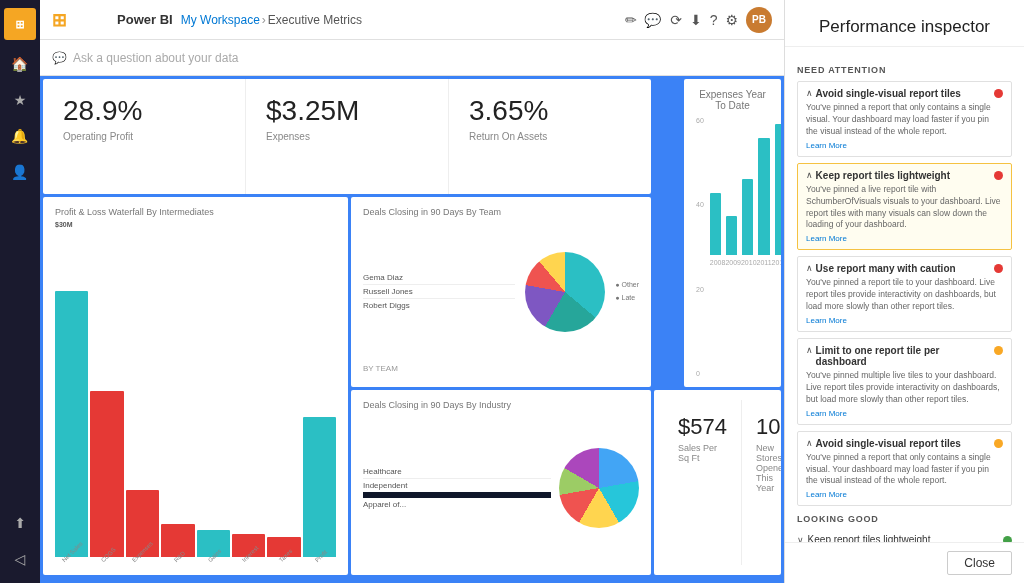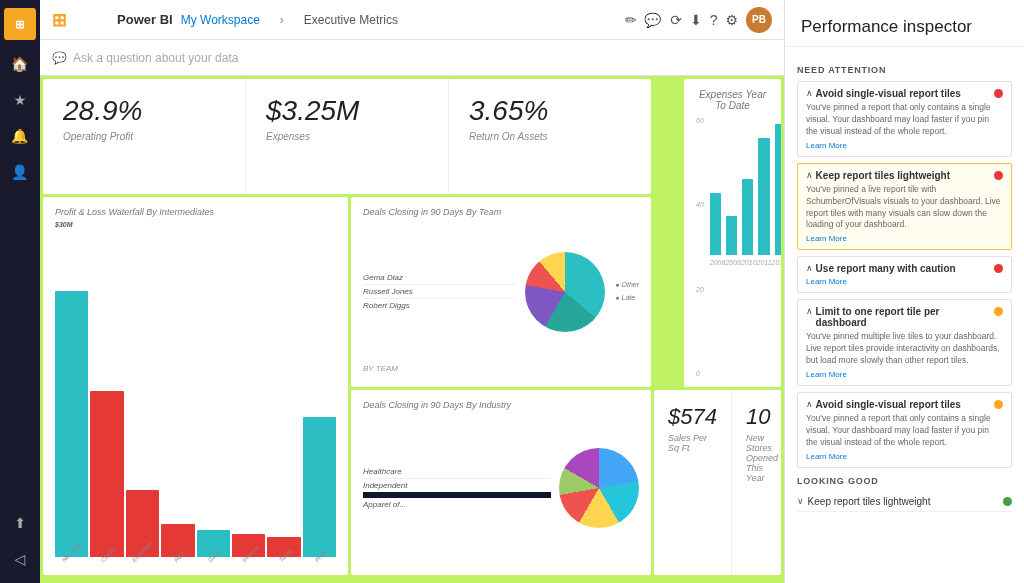--- a/index.html
+++ b/index.html
@@ -60,21 +60,21 @@
       display: flex;
       align-items: center;
       gap: 6px;
       font-size: 13px;
       font-weight: 600;
       color: #333;
     }
     .topbar-breadcrumb {
       display: flex;
       align-items: center;
-      gap: 20px;
+      gap: 2px;
       font-size: 12px;
       color: #555;
     }
     .topbar-spacer { flex: 1; }
     .topbar-actions { display: flex; align-items: center; gap: 8px; }
     .topbar-icon { font-size: 14px; color: #555; cursor: pointer; }
     .topbar-avatar {
       width: 26px; height: 26px;
       border-radius: 50%;
       background: #c97b30;
@@ -128,20 +128,21 @@
       border-left: 1px solid #ddd;
       display: flex;
       flex-direction: column;
       height: 583px;
       flex-shrink: 0;
       overflow: hidden;
     }
     .inspector-header {
       padding: 16px 16px 8px;
       border-bottom: 1px solid #eee;
+      text-align: center;
     }
     .inspector-title {
       font-size: 17px;
       font-weight: 300;
       color: #222;
       line-height: 1.3;
     }
     .inspector-body {
       flex: 1;
       overflow-y: auto;
@@ -232,22 +233,21 @@
 
     
     .dash-grid {
       flex: 1;
       display: grid;
       grid-template-columns: 305px 300px 1fr;
       grid-template-rows: 115px 190px 185px;
       gap: 3px;
       padding: 3px;
       overflow: hidden;
-      background: #bef264;
-      font-style: italic;
+      background: #3b82f6;
     }
   </style>
 </head>
 <body>
 
 <div class="sidebar">
   <div class="sidebar-icon brand">⊞</div>
   <div class="sidebar-icon active">🏠</div>
   <div class="sidebar-icon">★</div>
   <div class="sidebar-icon">🔔</div>
@@ -400,21 +400,21 @@
       <div style="display:flex; gap:8px; flex:1; align-items:center;">
         <div style="flex:1; font-size:8px; color:#555;">
           <div style="padding:2px 0; border-bottom:1px solid #eee;">Healthcare</div>
           <div style="padding:2px 0; border-bottom:6px solid #0f172a;">Independent</div>
           <div style="padding:2px 0;">Apparel of...</div>
         </div>
         <div style="width:80px; height:80px; border-radius:50%; background: conic-gradient(#42a5f5 0deg 80deg, #26c6da 80deg 150deg, #ffd54f 150deg 210deg, #ef5350 210deg 260deg, #9ccc65 260deg 300deg, #ab47bc 300deg 360deg); flex-shrink:0;"></div>
       </div>
     </div>
 
-    <div class="tile" style="grid-column:3; grid-row:3; display:flex; flex-direction:row; padding:0; overflow:hidden;">
+    <div class="tile" style="grid-column:3; grid-row:3; display:flex; flex-direction:row; padding:10px; overflow:hidden;">
       <div class="sales-kpi-item" style="flex:1; padding:14px; border-right:1px solid #eee;">
         <div class="sales-kpi-value" style="font-size:22px; font-weight:300; color:#222;">$574</div>
         <div class="sales-kpi-label" style="font-size:9px; color:#888; margin-top:3px;">Sales Per Sq Ft</div>
       </div>
       <div class="sales-kpi-item" style="flex:1; padding:14px;">
         <div class="sales-kpi-value" style="font-size:22px; font-weight:300; color:#222;">10</div>
         <div class="sales-kpi-label" style="font-size:9px; color:#888; margin-top:3px;">New Stores Opened This Year</div>
       </div>
     </div>
 
@@ -448,20 +448,21 @@
       <div class="inspector-item-desc">You've pinned a live report tile with SchumberOfVisuals visuals to your dashboard. Live report tiles with many visuals can slow down the loading of your dashboard.</div>
       <a class="learn-more">Learn More</a>
     </div>
 
     <div class="inspector-item">
       <div class="inspector-item-header">
         <span class="chevron">∧</span>
         <span class="inspector-item-title">Use report many with caution</span>
         <div class="status-dot dot-red"></div>
       </div>
+      <div class="inspector-item-desc">You've pinned a report tile to your dashboard. Live report tiles provide interactivity on dashboards, but load more slowly than other report tiles.</div>
       <a class="learn-more">Learn More</a>
     </div>
 
     <div class="inspector-item">
       <div class="inspector-item-header">
         <span class="chevron">∧</span>
         <span class="inspector-item-title">Limit to one report tile per dashboard</span>
         <div class="status-dot dot-yellow"></div>
       </div>
       <div class="inspector-item-desc">You've pinned multiple live tiles to your dashboard. Live report tiles provide interactivity on dashboards, but load more slowly than other report tiles.</div>
@@ -482,13 +483,16 @@
 
     <div class="good-item">
       <div style="display:flex; align-items:center; gap:4px;">
         <span style="font-size:9px; color:#555;">∨</span>
         <span style="font-size:10px; color:#333;">Keep report tiles lightweight</span>
       </div>
       <div class="status-dot dot-green"></div>
     </div>
 
   </div>
+  <div class="inspector-footer">
+    <button class="close-btn">Close</button>
+  </div>
 </div>
 
 </body></html>

